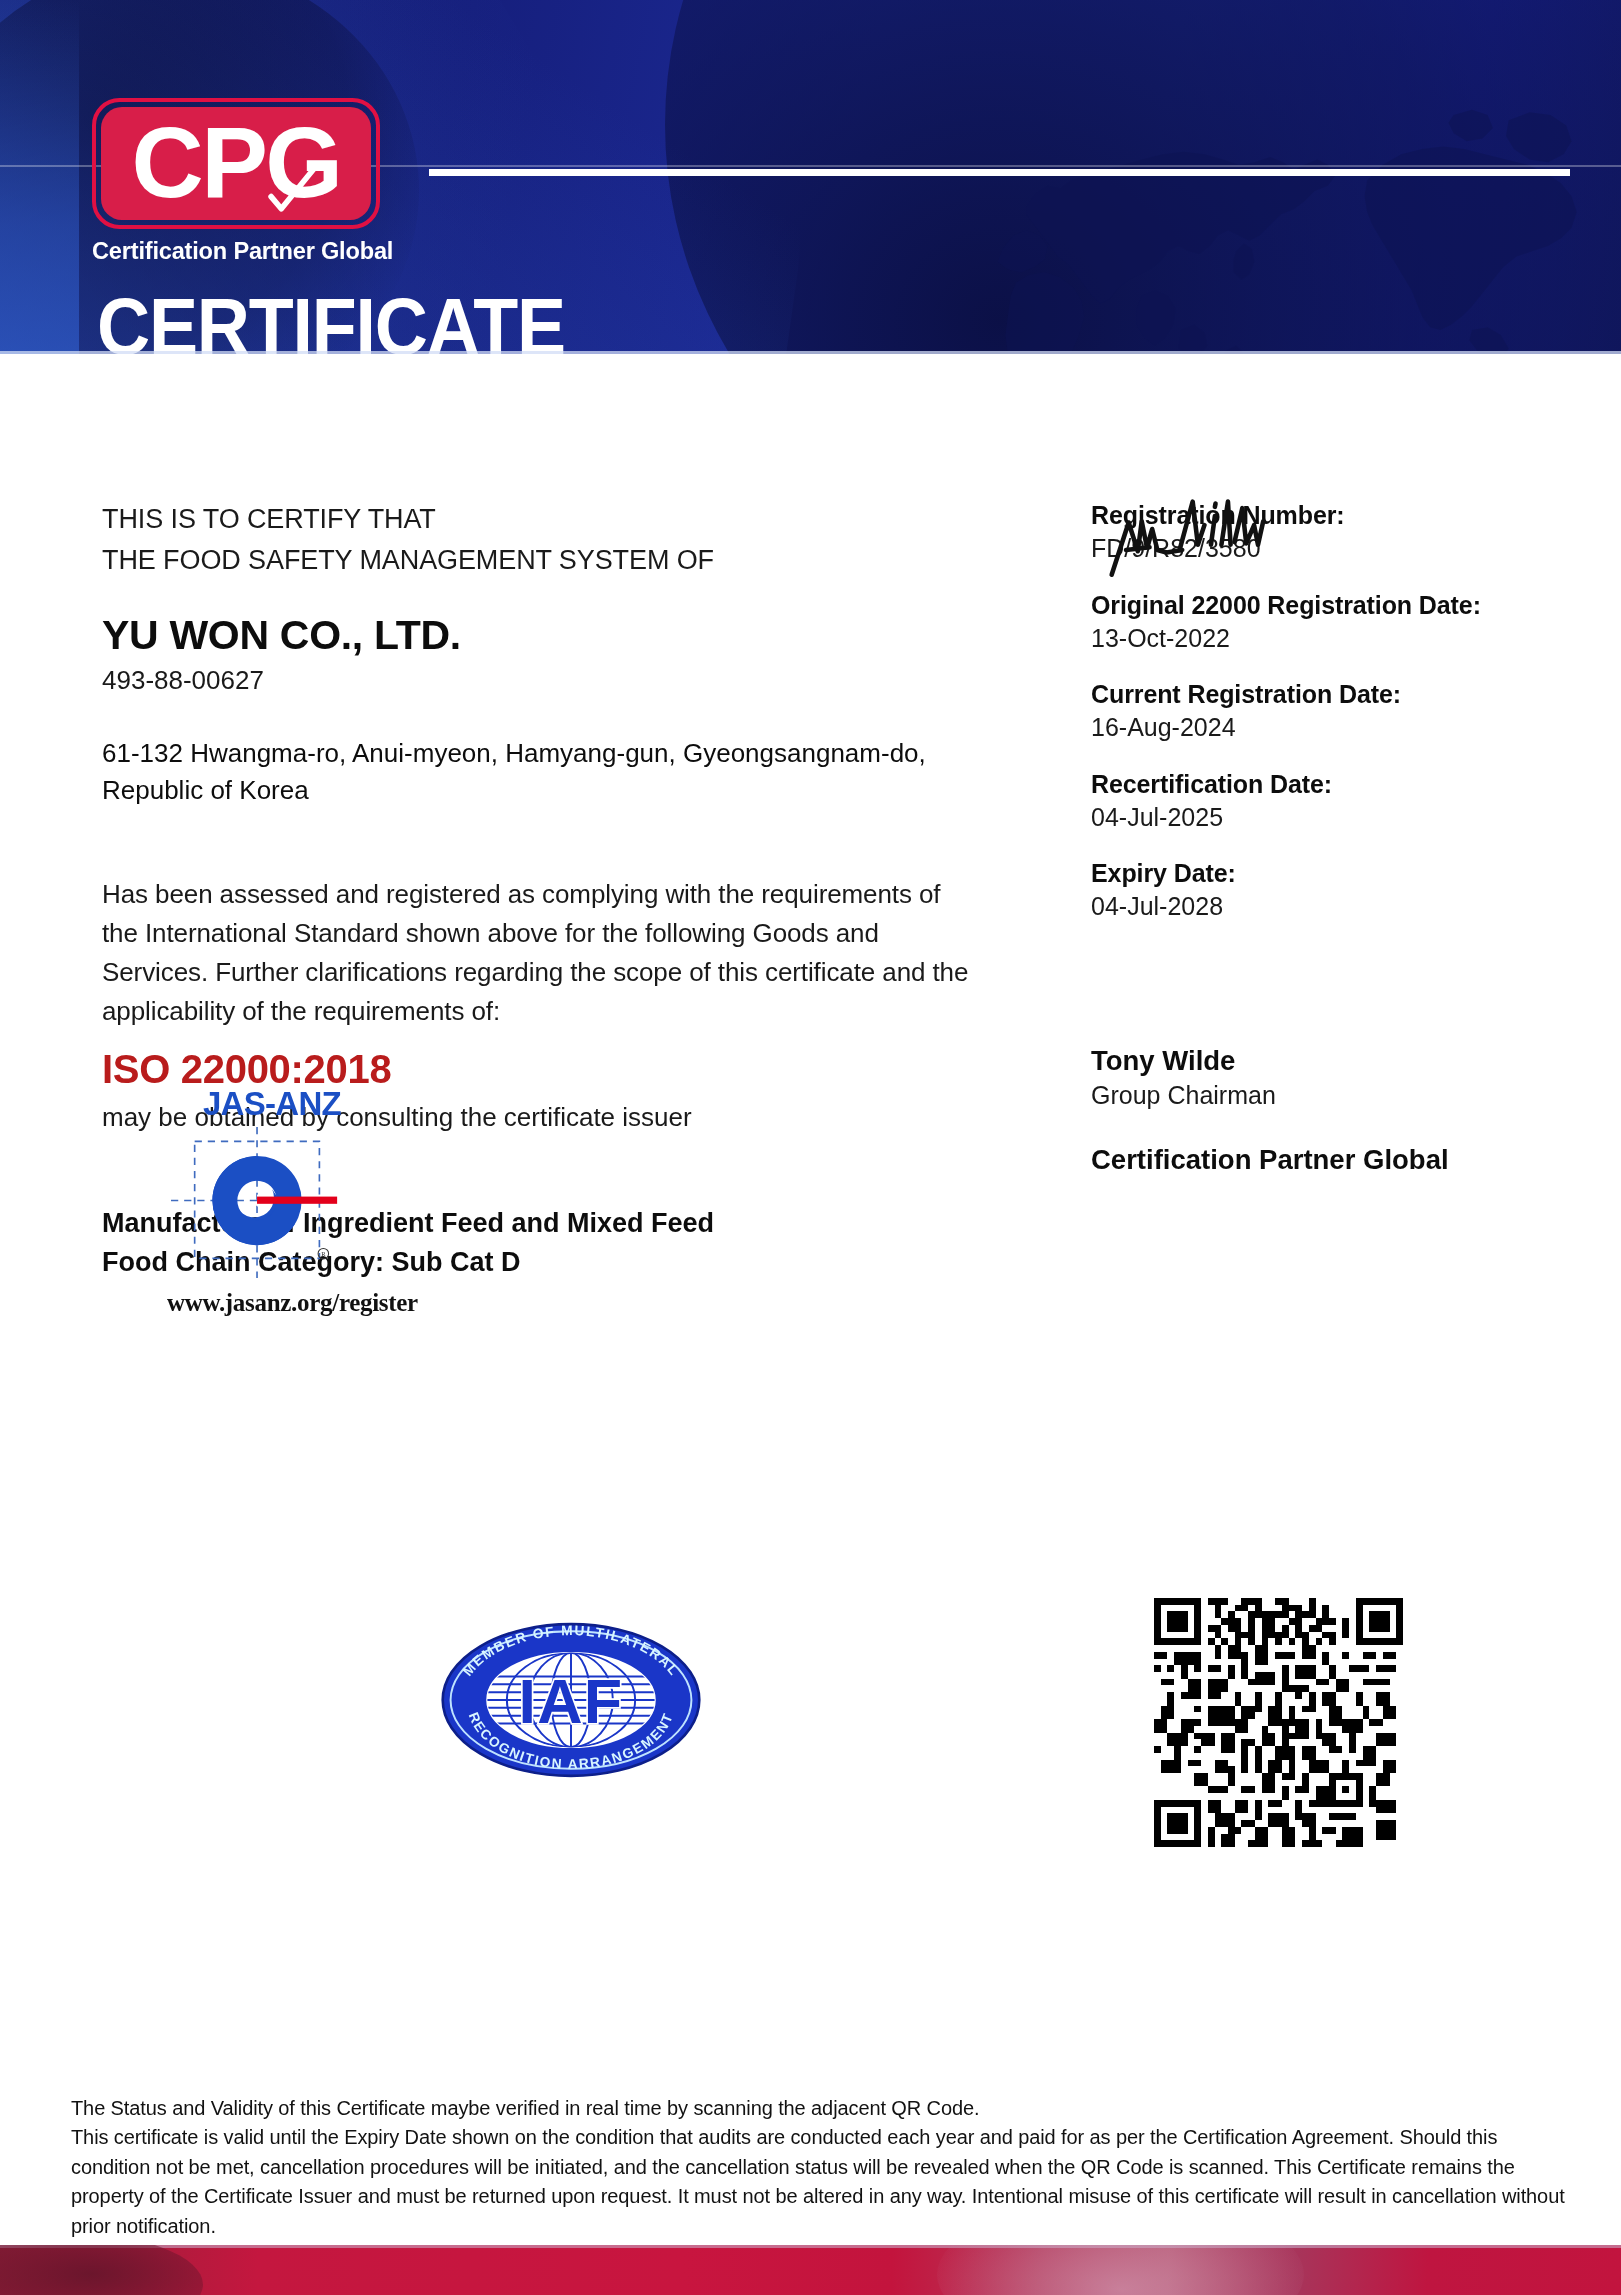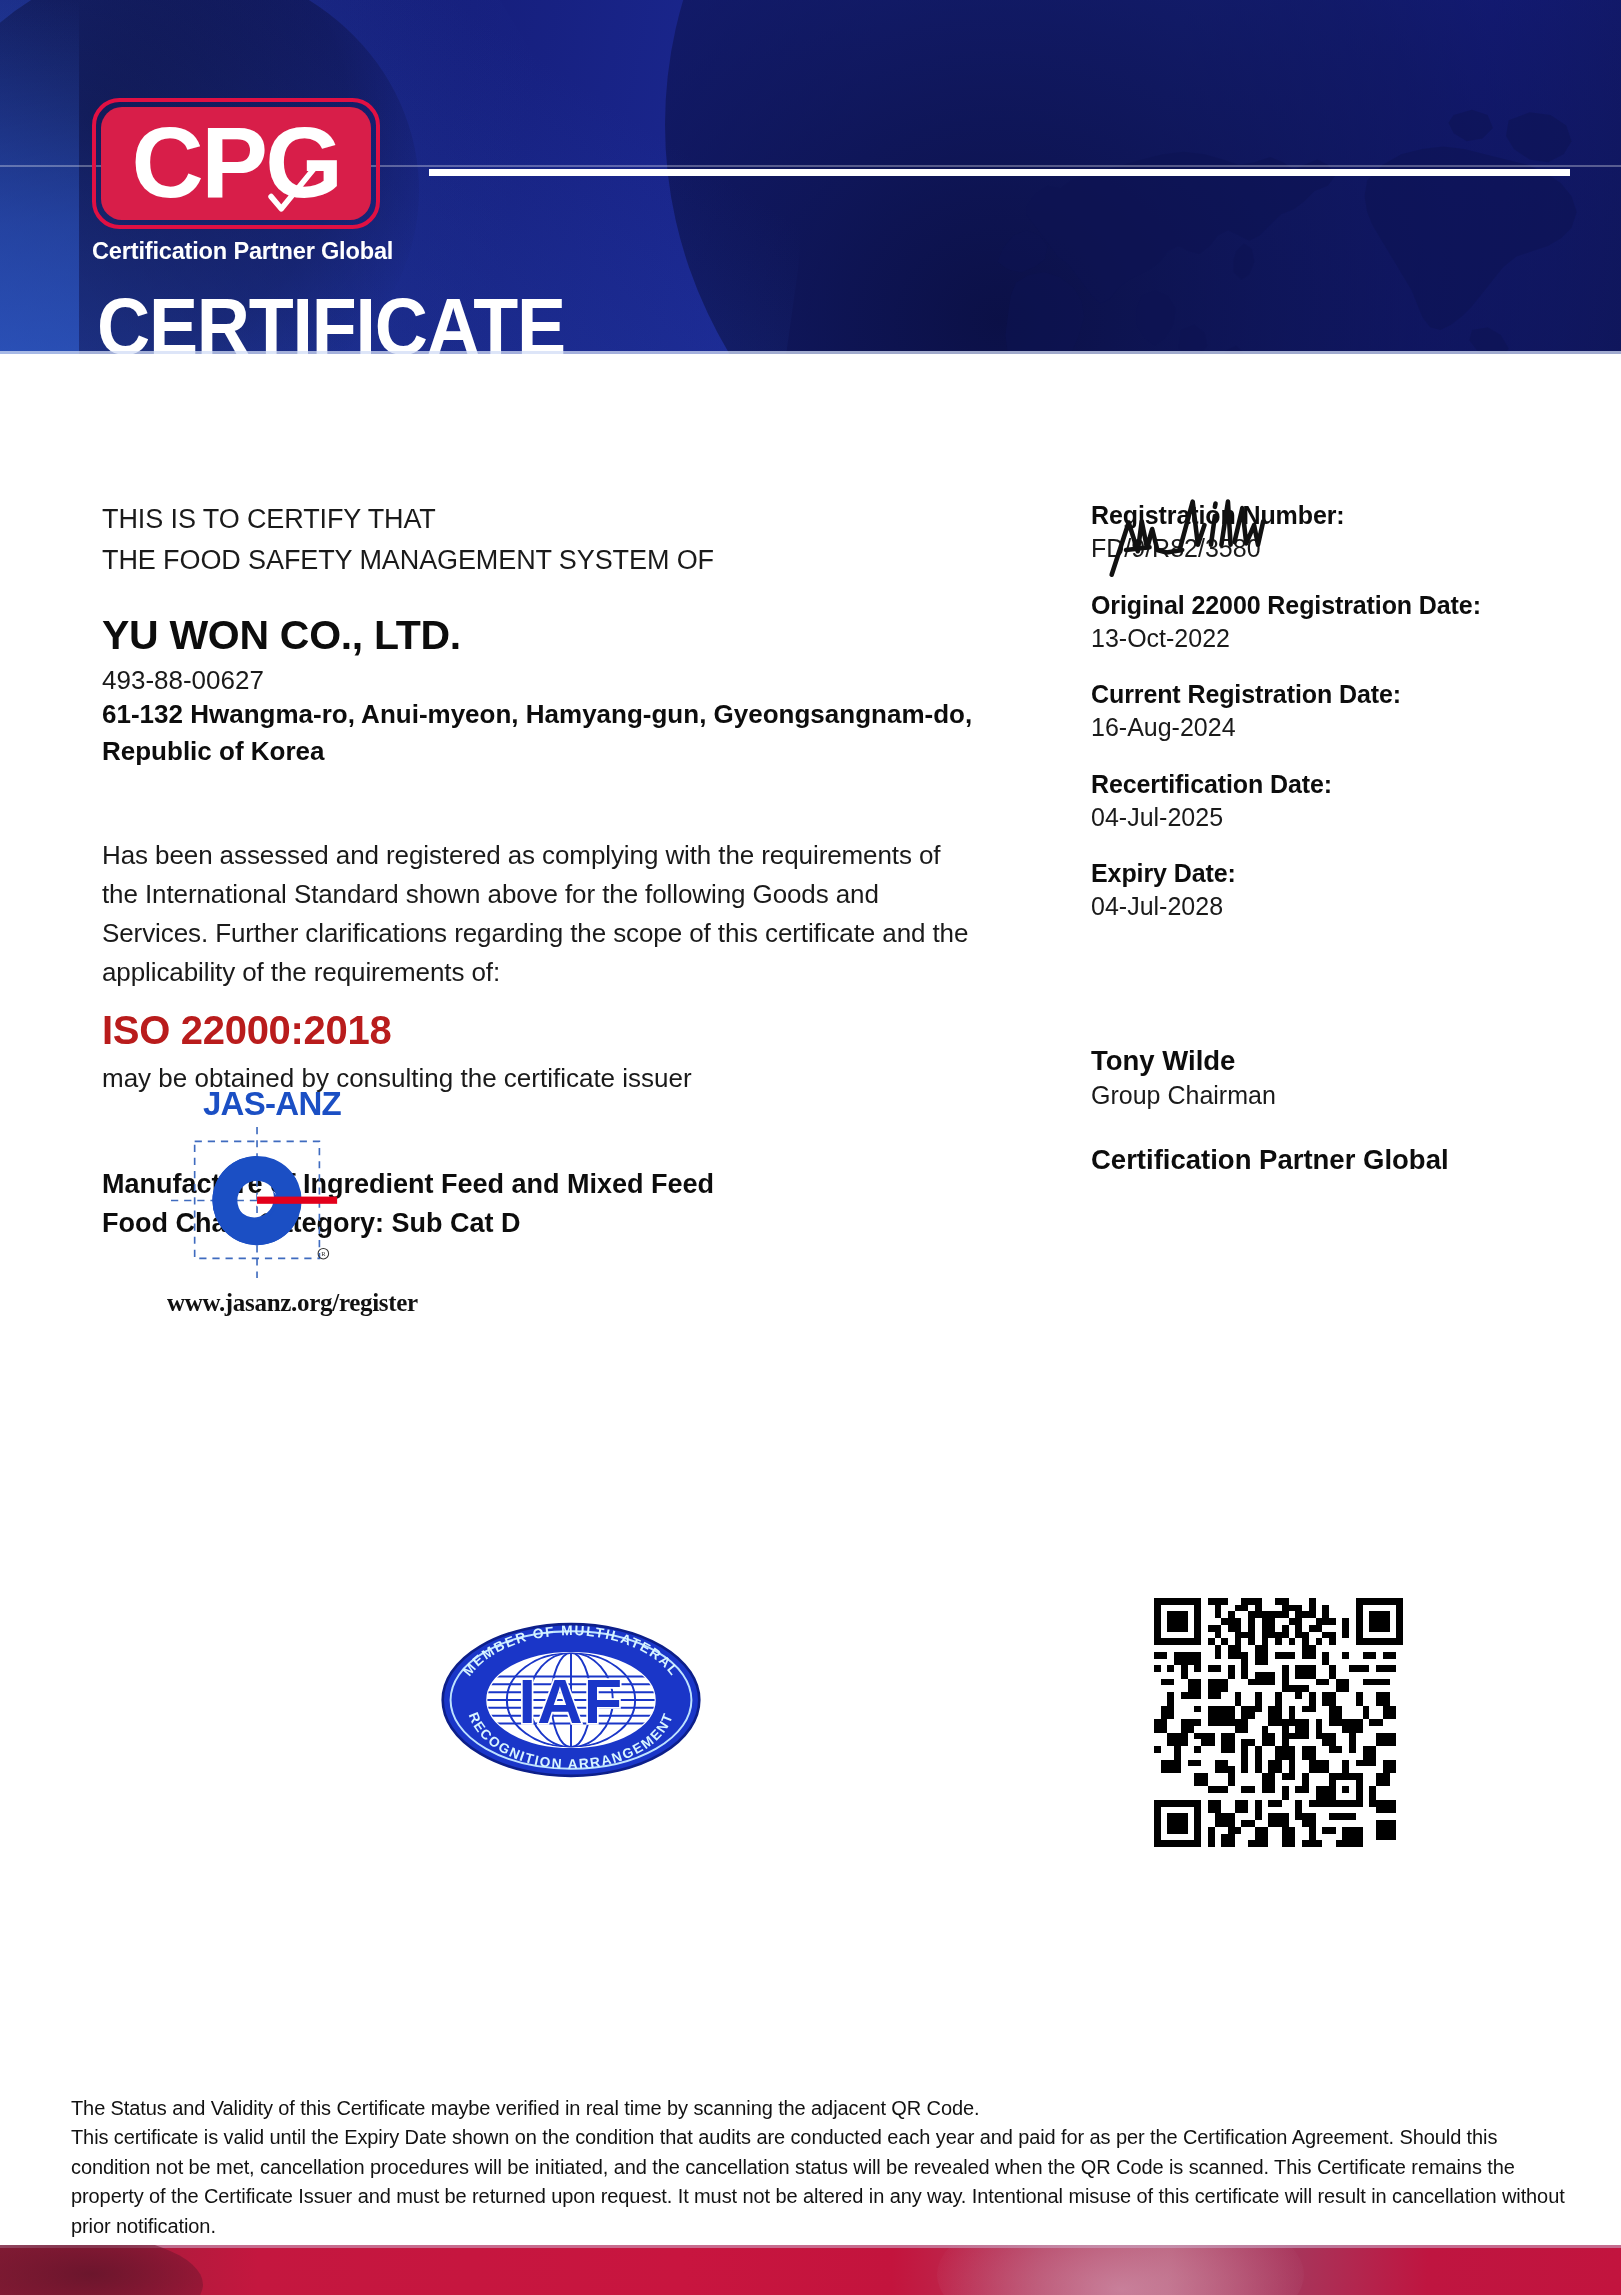--- a/index.html
+++ b/index.html
@@ -203,22 +203,23 @@
     font-weight: bold;
     color: #0d0d0d;
     letter-spacing: -0.3px;
   }
   .company-reg {
     margin-top: 6px;
     font-size: 26px;
     color: #1a1a1a;
   }
   .company-address {
+    margin-top: 39px;
     font-size: 26px;
-    font-weight: bold;
+    font-weight: normal;
     color: #0d0d0d;
     line-height: 1.42;
   }
   .body-para {
     margin-top: 66px;
     font-size: 26px;
     color: #1a1a1a;
     line-height: 1.50;
     letter-spacing: -0.1px;
   }

